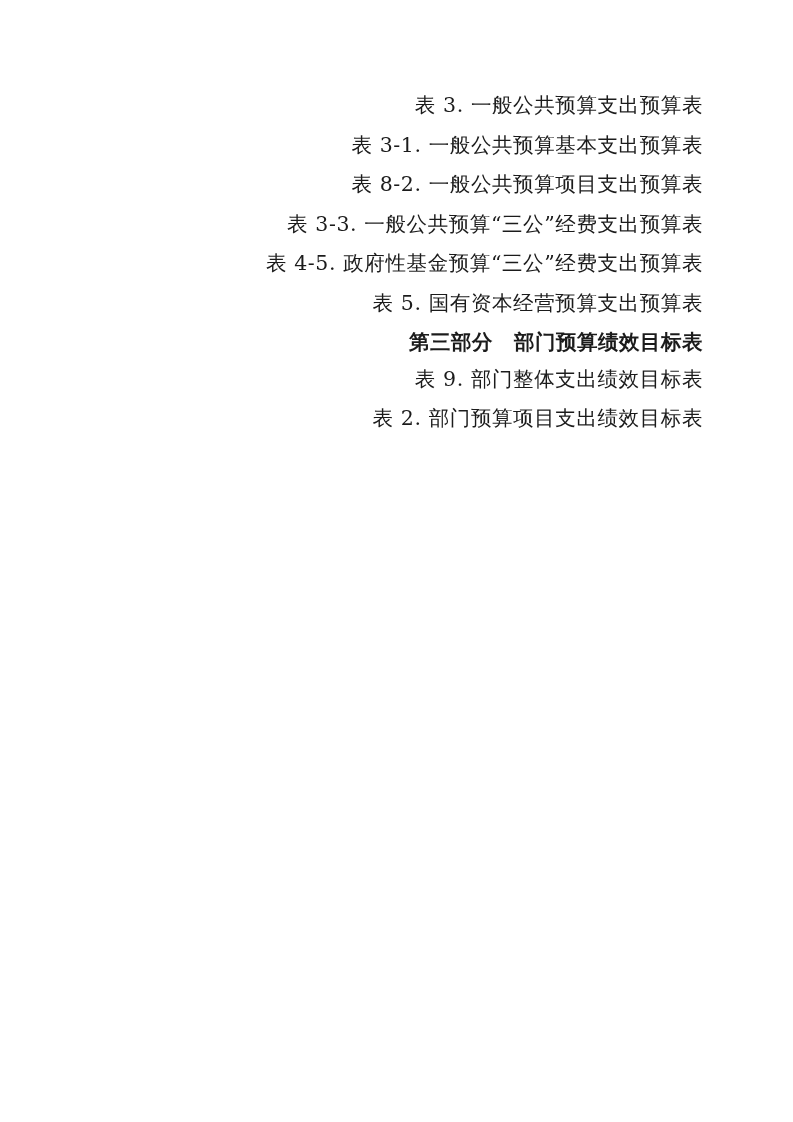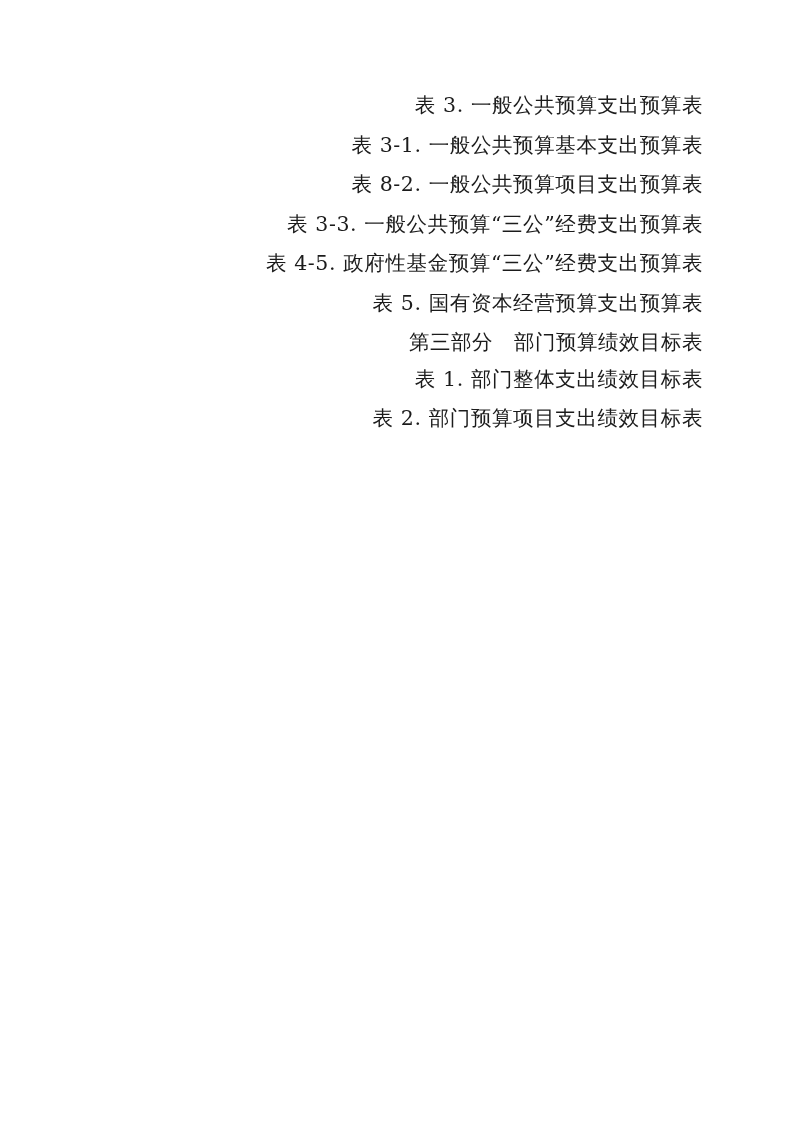--- a/index.html
+++ b/index.html
@@ -27,37 +27,37 @@
   }
   .toc-entry {
     font-size: 20.5px;
     line-height: 1;
     letter-spacing: 0.6px;
     margin-bottom: 19px;
     white-space: nowrap;
     color: #1b1b1b;
   }
   .toc-entry.heading {
-    font-weight: normal;
+    font-weight: bold;
     letter-spacing: 0.5px;
     margin-top: 6px;
     margin-bottom: 16px;
   }
   .toc-entry.sub-after-heading {
     margin-top: 0;
   }
 </style>
 </head>
 <body>
 
 <div class="page">
   <div class="toc-list">
     <div class="toc-entry">表 3. 一般公共预算支出预算表</div>
     <div class="toc-entry">表 3-1. 一般公共预算基本支出预算表</div>
     <div class="toc-entry">表 8-2. 一般公共预算项目支出预算表</div>
     <div class="toc-entry">表 3-3. 一般公共预算“三公”经费支出预算表</div>
     <div class="toc-entry">表 4-5. 政府性基金预算“三公”经费支出预算表</div>
     <div class="toc-entry">表 5. 国有资本经营预算支出预算表</div>
     <div class="toc-entry heading">第三部分　部门预算绩效目标表</div>
-    <div class="toc-entry sub-after-heading">表 1. 部门整体支出绩效目标表</div>
+    <div class="toc-entry sub-after-heading">表 9. 部门整体支出绩效目标表</div>
     <div class="toc-entry">表 2. 部门预算项目支出绩效目标表</div>
   </div>
 </div>
 
 </body></html>

